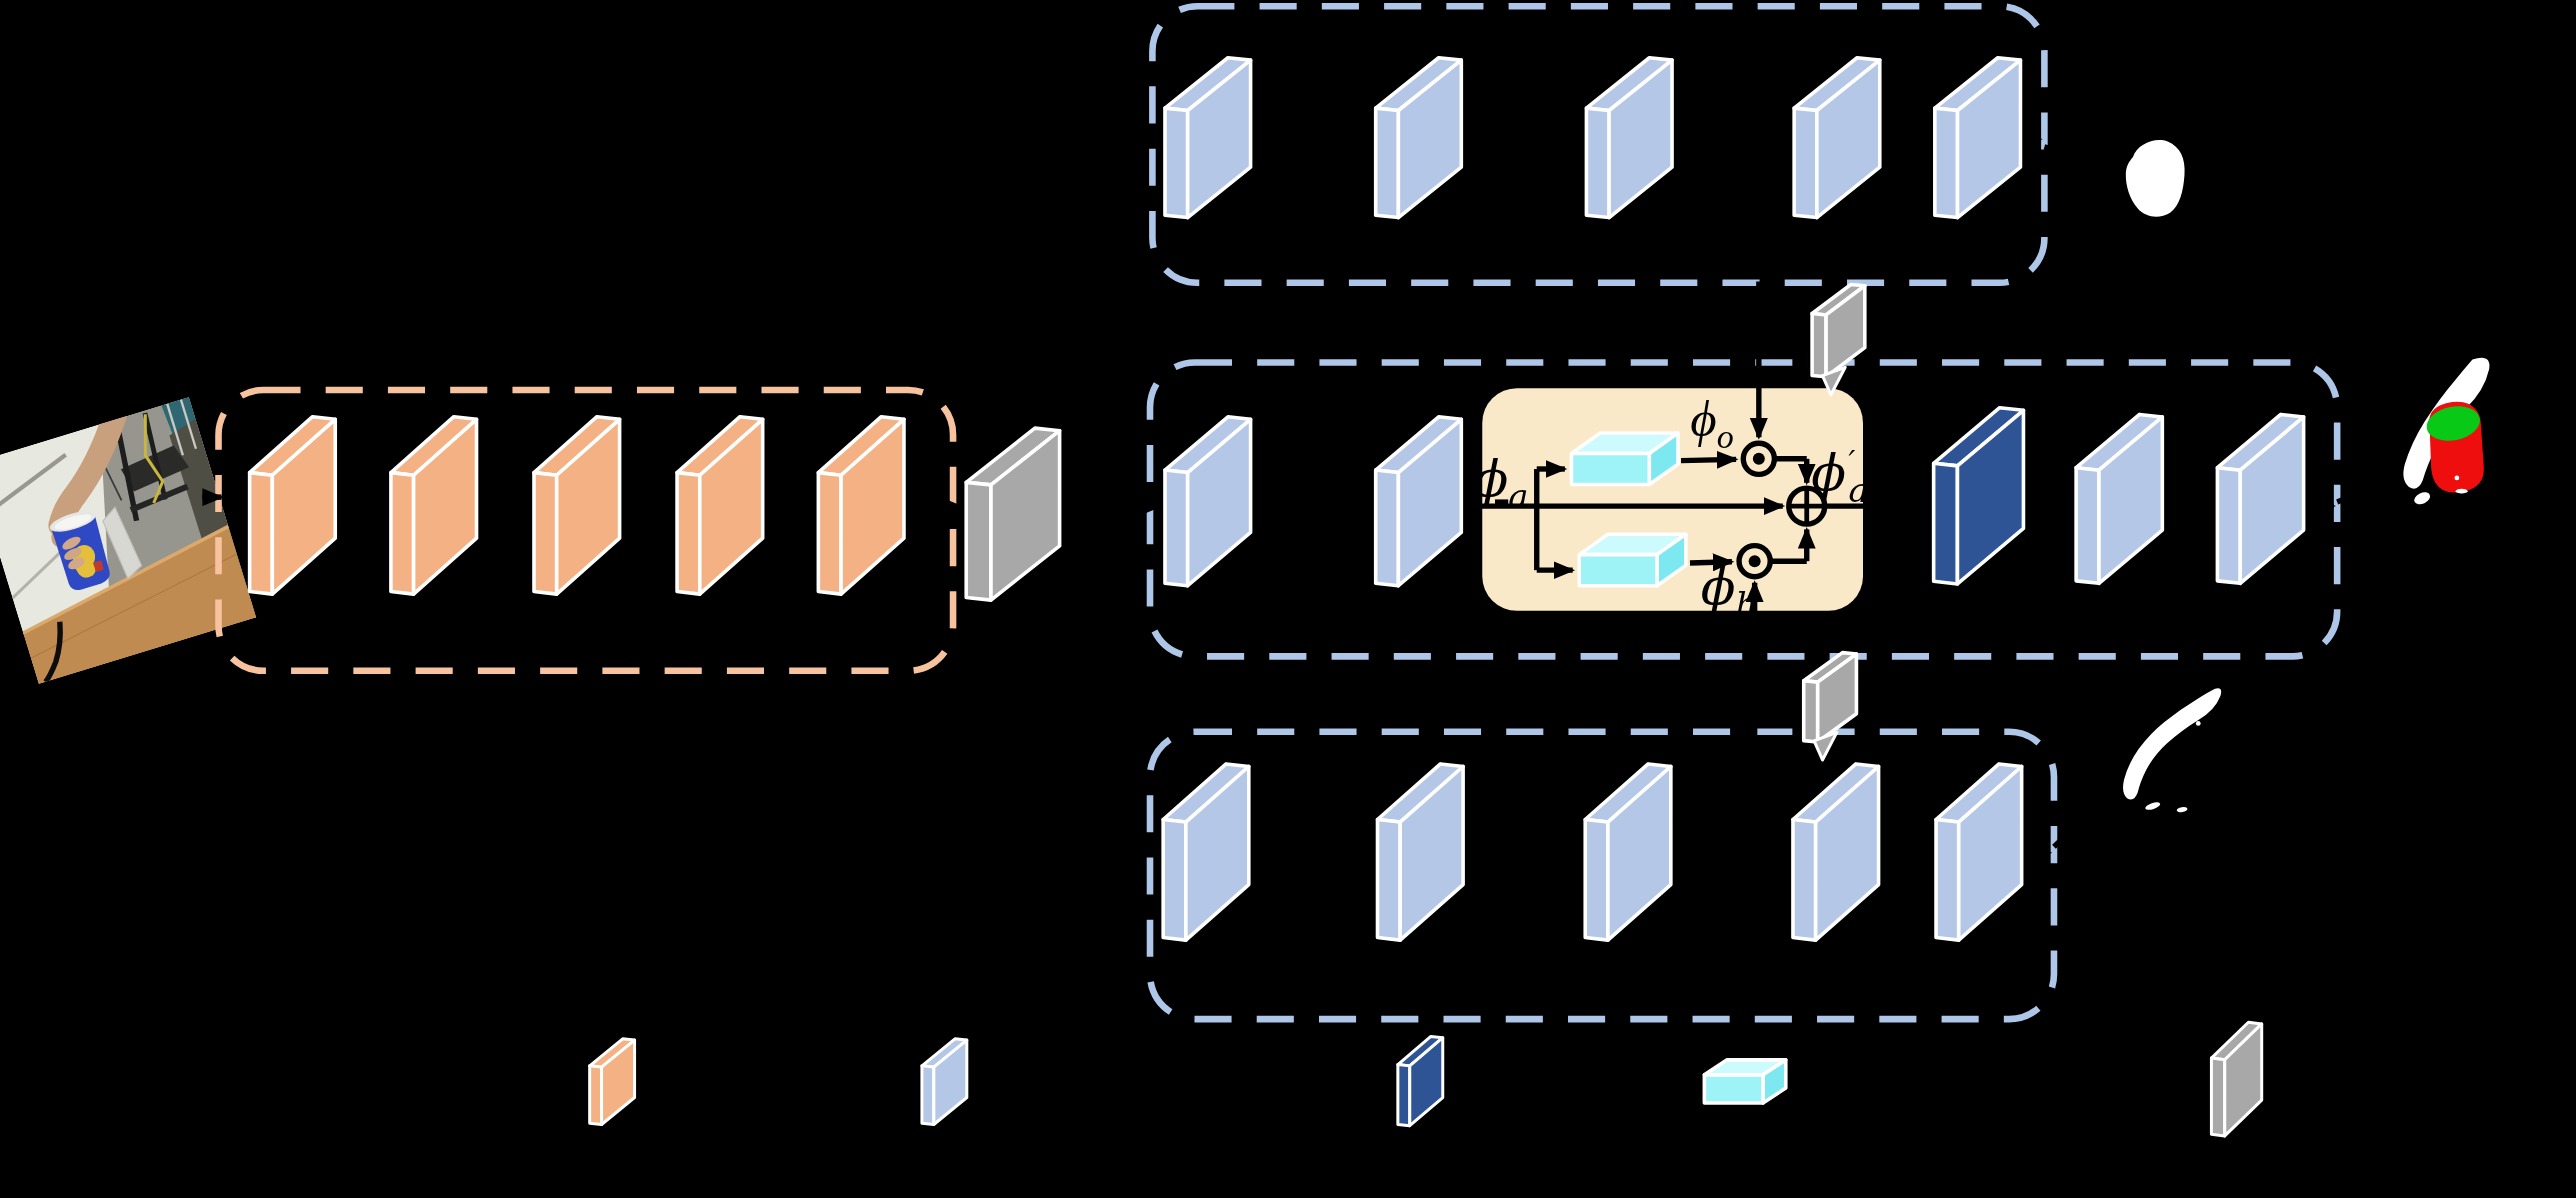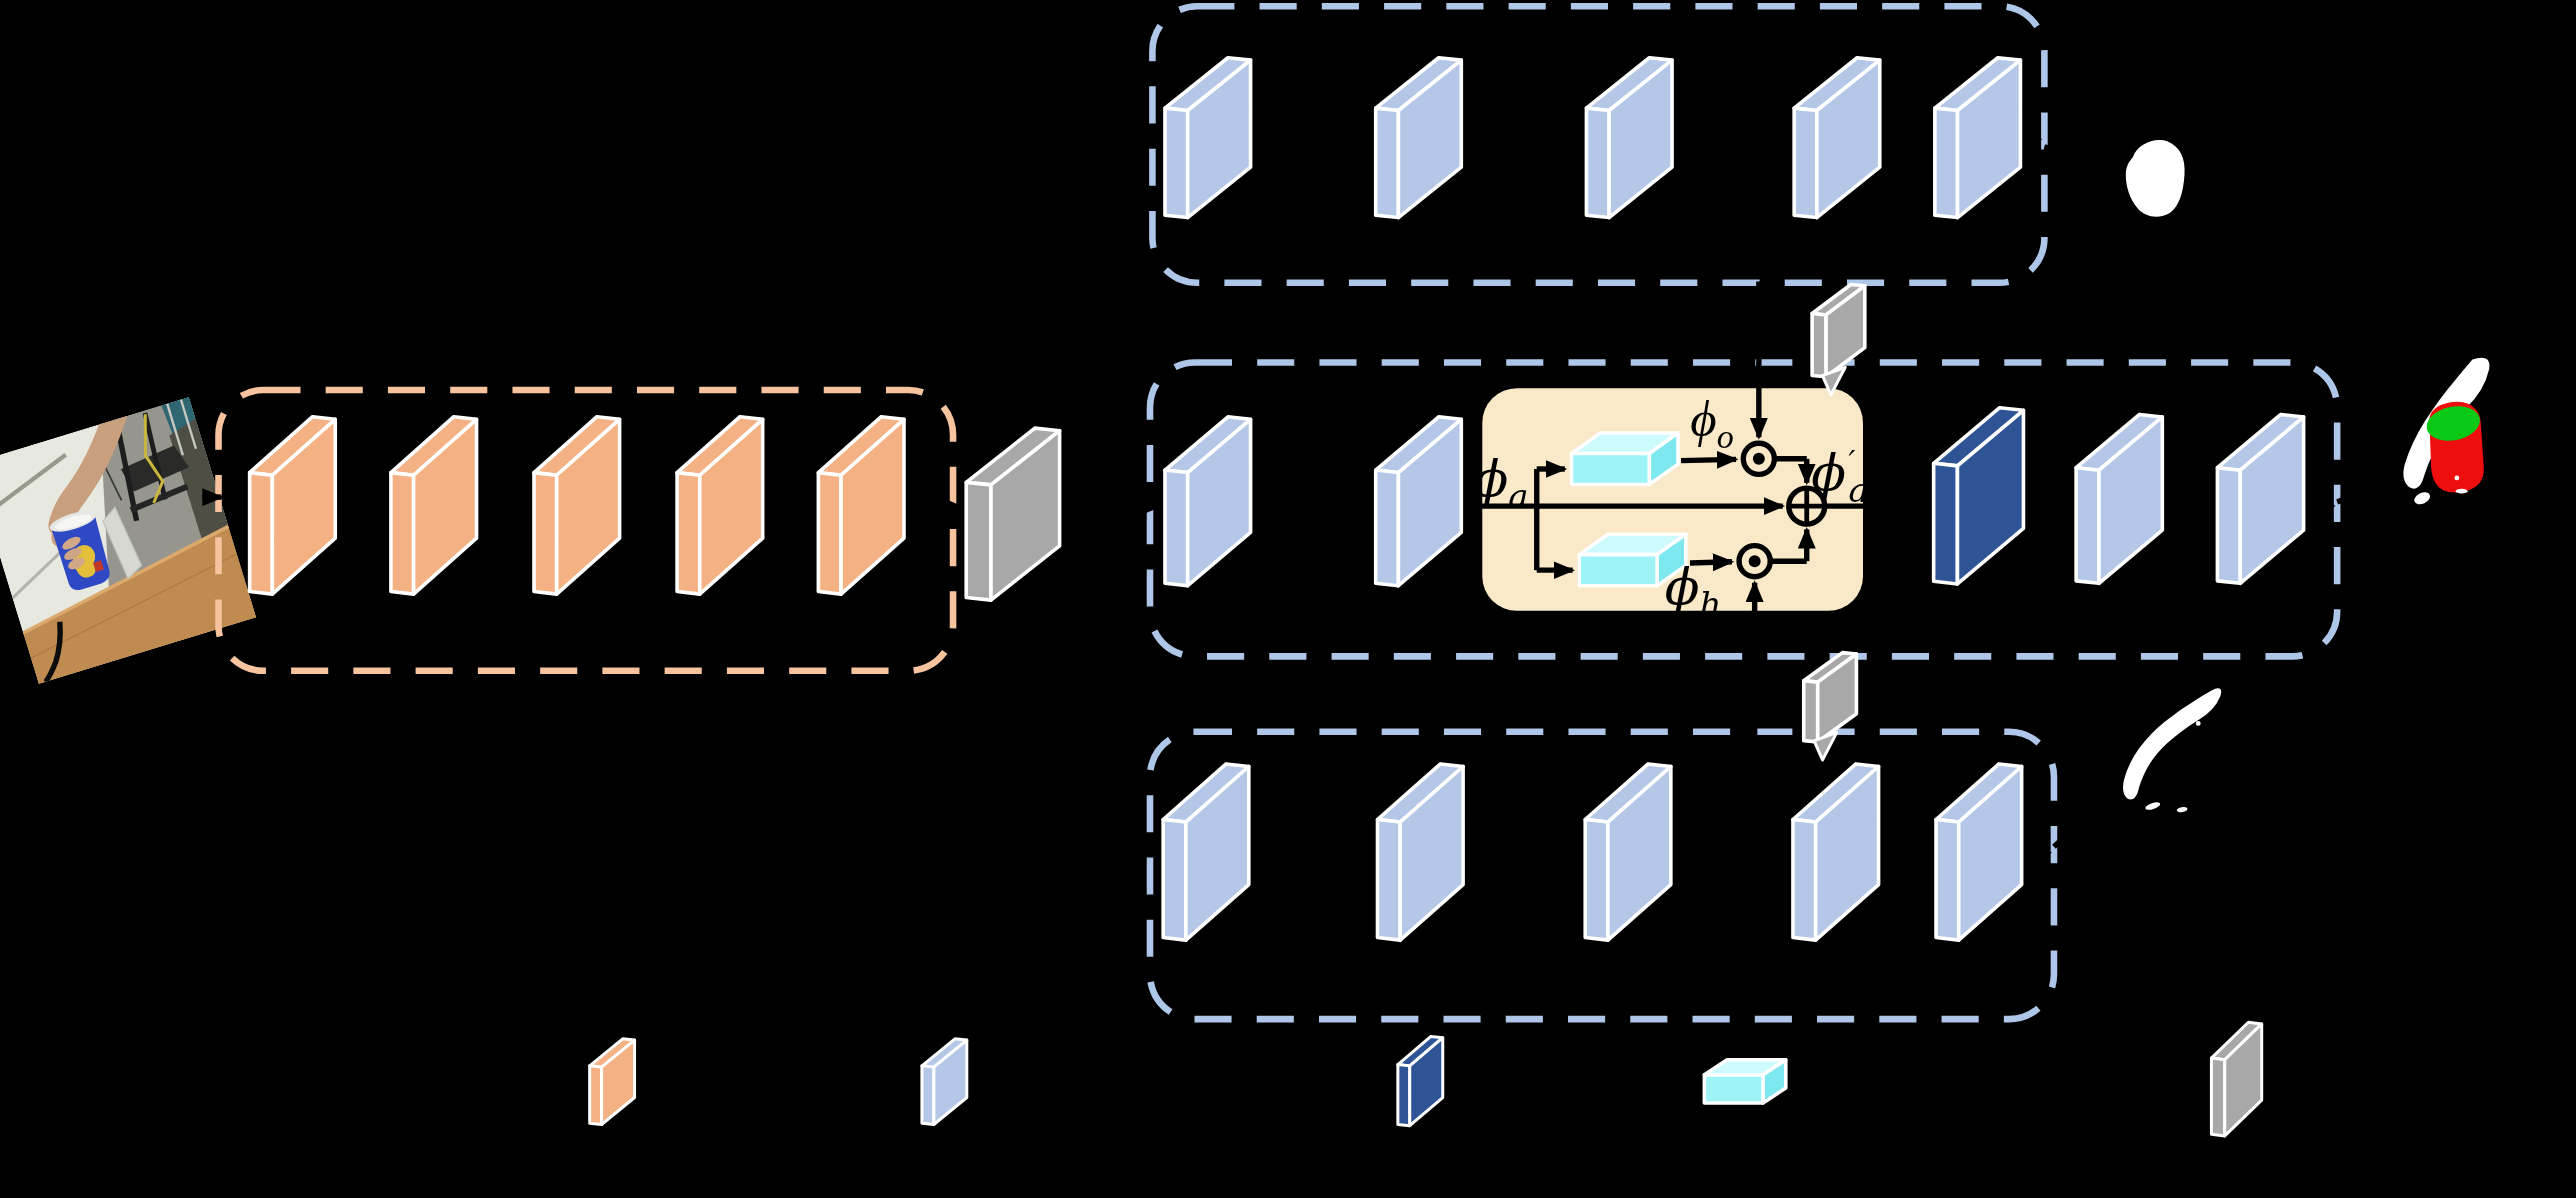--- a/index.html
+++ b/index.html
@@ -303,21 +303,21 @@
           <polygon points="2847,1795 2945,1795 2945,1842 2847,1842" fill="#9EF3F7" stroke="#FFFFFF" stroke-width="6" stroke-linejoin="round"></polygon>
         </g>
         <g>
           <polygon points="3694,1767.0349999999999 3755.74,1707.195 3778,1710 3716.26,1769.84" fill="#A8A8A8" stroke="#FFFFFF" stroke-width="5" stroke-linejoin="round"></polygon>
           <polygon points="3694,1767.0349999999999 3716.26,1769.84 3716.26,1897 3694,1894.195" fill="#A8A8A8" stroke="#FFFFFF" stroke-width="5" stroke-linejoin="round"></polygon>
           <polygon points="3716.26,1769.84 3778,1710 3778,1837.16 3716.26,1897" fill="#A8A8A8" stroke="#FFFFFF" stroke-width="5" stroke-linejoin="round"></polygon>
         </g>
       </g>
     </svg>
 
-  <div class="lbl" style="left:1501px;top:483px;"><span>ϕ</span><sub>a</sub></div>
+  <div class="lbl" style="left:1501px;top:483px;text-decoration:underline;"><span>ϕ</span><sub>a</sub></div>
   <div class="lbl" style="left:1712px;top:424px;font-family:Liberation Serif, serif;"><span>ϕ</span><sub>o</sub></div>
-  <div class="lbl" style="left:1693px;top:591px;"><span>ϕ</span><sub>h</sub></div>
+  <div class="lbl" style="left:1729px;top:591px;"><span>ϕ</span><sub>h</sub></div>
   <div class="lbl" style="left:1840px;top:476px;"><span>ϕ</span><span class="ps">
         <span class="pr">′</span>
         <span class="sb">a</span>
       </span></div>
 </div>
 
 
 </body></html>

